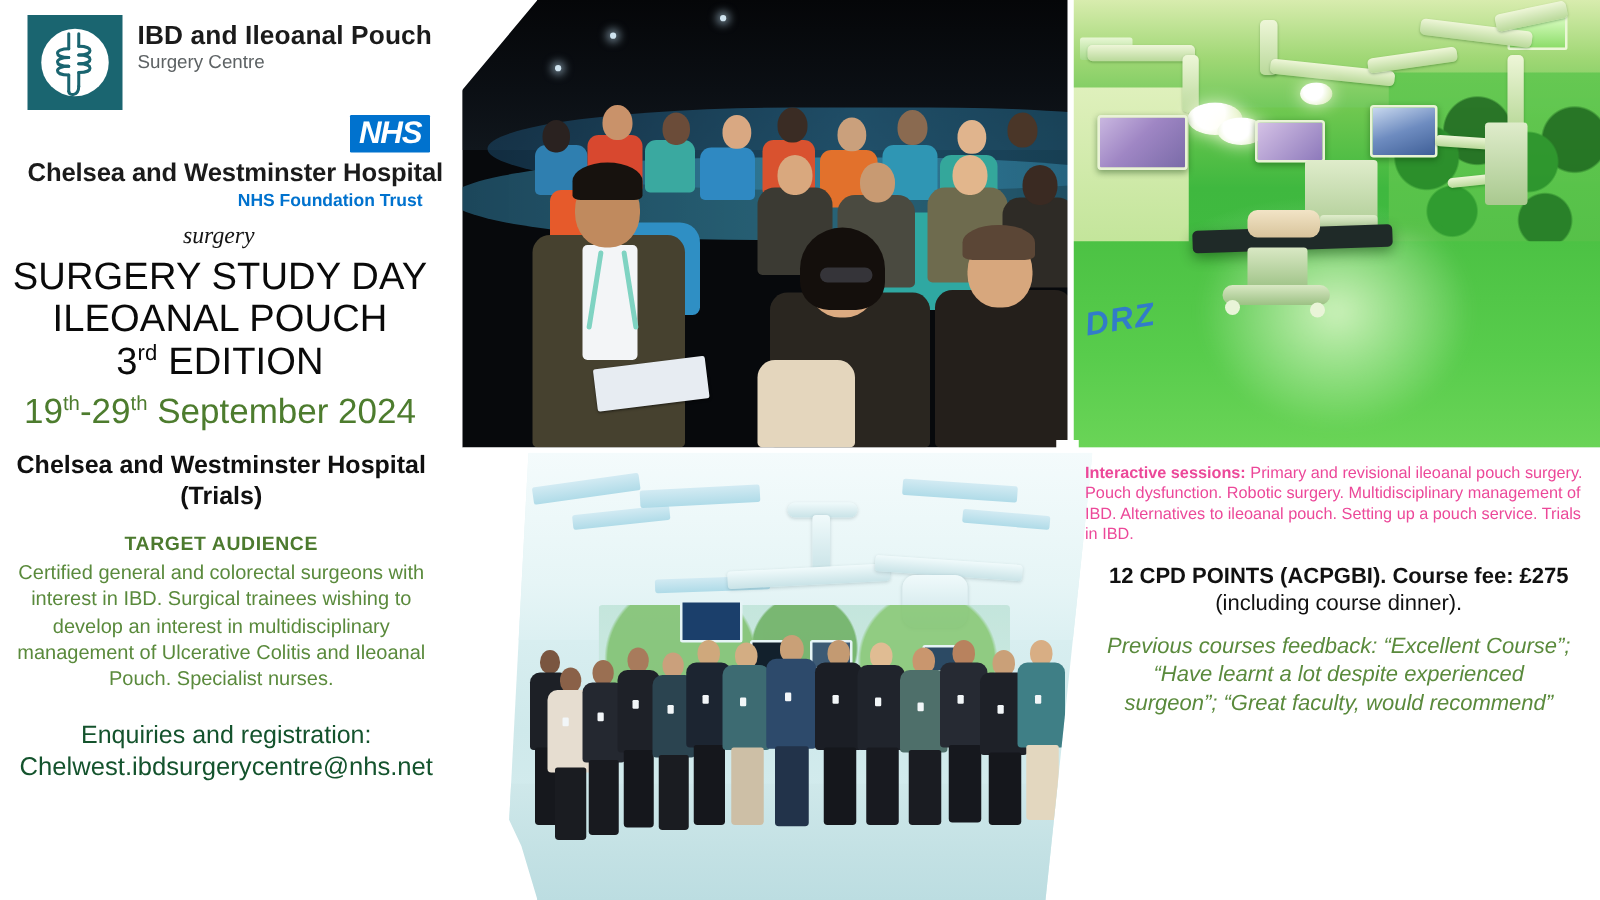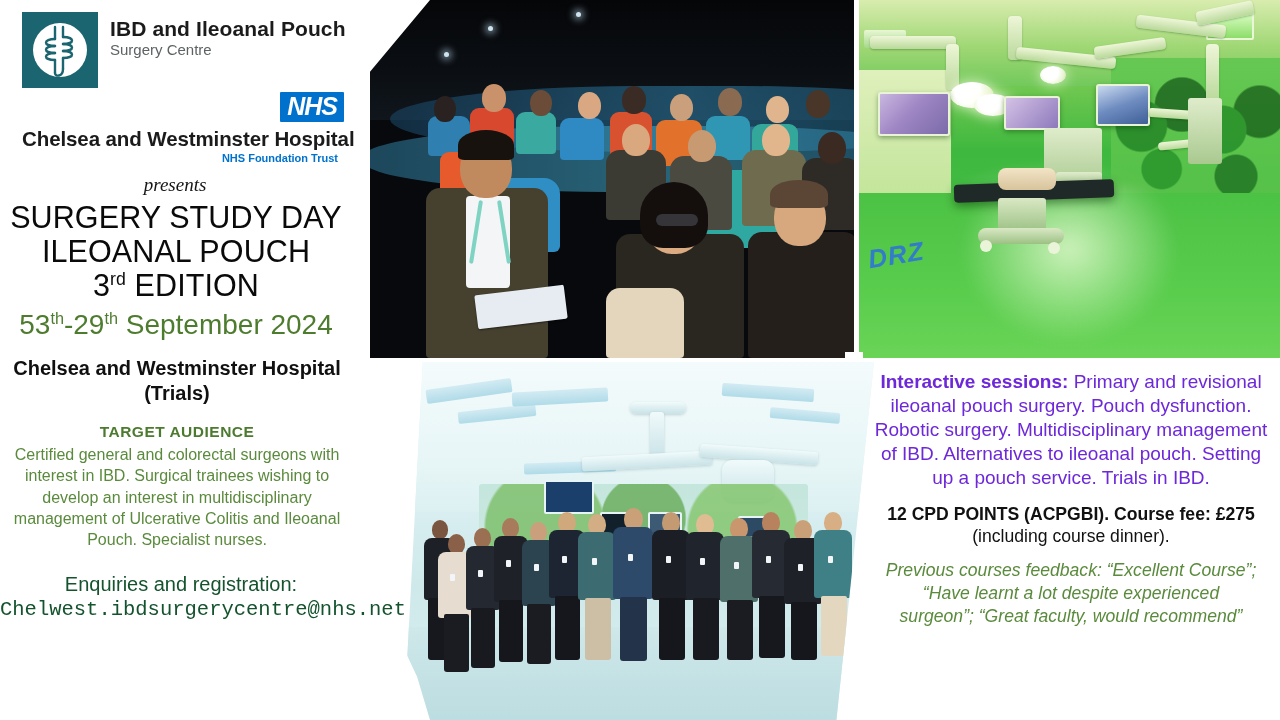--- a/index.html
+++ b/index.html
@@ -134,21 +134,21 @@
     line-height:1.06; }
   .logo-l2 { font-size:15px; color:#5d6264; line-height:1.25; margin-top:1px; }
 
   .nhs-block { position:relative; margin-top:4px; padding-left:22px; }
   .nhs-logo { position:absolute; right:36px; top:0; background:#0072ce;
     padding:2px 7px 3px 7px; border-radius:1px; }
   .nhs-logo span { color:#fff; font-weight:bold; font-style:italic; font-size:25px;
     letter-spacing:-1px; line-height:1; display:block; }
   .trust-l1 { font-size:20.5px; font-weight:bold; color:#1b1b1b; line-height:1.1;
     padding-top:36px; letter-spacing:-.1px; }
-  .trust-l2 { font-size:11px; font-weight:bold; color:#0072ce; text-align:right;
+  .trust-l2 { font-size:14px; font-weight:bold; color:#0072ce; text-align:right;
     padding-right:42px; margin-top:1px; }
 
   .presents { text-align:center; font-family:"Liberation Serif", serif; font-style:italic;
     font-size:19px; color:#151515; margin-top:10px; padding-right:30px; }
 
   .title { text-align:center; color:#0a0a0a; font-size:30.5px; line-height:1.12;
     margin-top:4px; padding-right:28px; letter-spacing:.1px; }
   .title sup { font-size:.58em; vertical-align:super; line-height:0; }
 
   .dates { text-align:center; color:#4d7c2e; font-size:28px; line-height:1.15;
@@ -158,26 +158,26 @@
   .venue { text-align:center; font-size:20px; font-weight:bold; color:#101010;
     line-height:1.22; margin-top:15px; padding-right:26px; }
 
   .ta-head { text-align:center; font-size:15.5px; font-weight:bold; color:#4c7a2e;
     letter-spacing:.5px; margin-top:18px; padding-right:26px; }
   .ta-body { text-align:center; font-size:16px; color:#5a8a3c; line-height:1.33;
     margin-top:3px; padding-right:26px; }
 
   .enq { text-align:center; font-size:20px; color:#14532d; line-height:1.25;
     margin-top:22px; padding-right:18px; }
-  .enq .mail { font-size:20.5px; white-space:nowrap;font-family:Liberation Mono, monospace; }
+  .enq .mail { font-size:20.5px; white-space:nowrap; }
 
   
   .rp-inner { position:absolute; left:862px; top:362px; width:418px; z-index:7;
     padding:8px 6px 0 6px; }
-  .rp-sessions { text-align:center; font-size:19px; color:#6d28d9; line-height:1.265; }
+  .rp-sessions { text-align:left; font-size:13px; color:#ec4899; line-height:1.265; }
   .rp-sessions b { font-weight:bold; }
   .rp-cpd { text-align:center; font-size:17.6px; color:#111; line-height:1.26; margin-top:13px; }
   .rp-cpd .b { font-weight:bold; }
   .rp-fb { text-align:center; font-size:17.6px; color:#5a8a3c; font-style:italic;
     line-height:1.3; margin-top:12px; font-family:"Liberation Sans", sans-serif; }
 </style>
 </head>
 <body>
 
 <div class="poster">
@@ -443,32 +443,32 @@
     </div>
 
     <div class="nhs-block">
       <div class="nhs-logo">
         <span>NHS</span>
       </div>
       <div class="trust-l1">Chelsea and Westminster Hospital</div>
       <div class="trust-l2">NHS Foundation Trust</div>
     </div>
 
-    <div class="presents">presents</div>
+    <div class="presents">surgery</div>
 
     <div class="title">
       <div>SURGERY STUDY DAY</div>
       <div>ILEOANAL POUCH</div>
       <div>
         <span>3</span><sup>rd</sup>&nbsp;<span>EDITION</span>
       </div>
     </div>
 
     <div class="dates">
-      <span>53</span><sup>th</sup><span>-</span><span>29</span><sup>th</sup>&nbsp;<span>September 2024</span>
+      <span>19</span><sup>th</sup><span>-</span><span>29</span><sup>th</sup>&nbsp;<span>September 2024</span>
     </div>
 
     <div class="venue">
       <div>Chelsea and Westminster Hospital</div>
       <div>(Trials)</div>
     </div>
 
     <div class="ta-head">TARGET AUDIENCE</div>
     <div class="ta-body">Certified general and colorectal surgeons with interest in IBD. Surgical trainees wishing to develop an interest in multidisciplinary management of Ulcerative Colitis and Ileoanal Pouch. Specialist nurses.</div>
 

